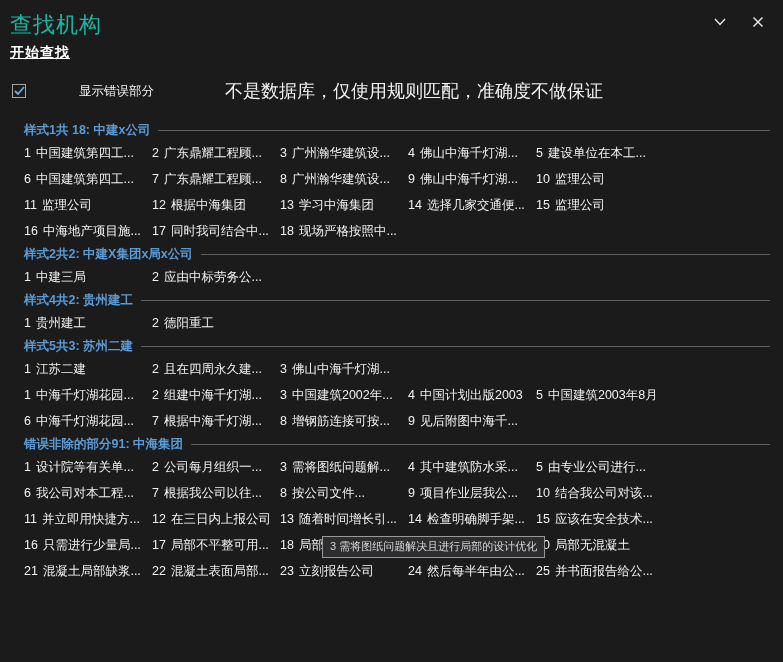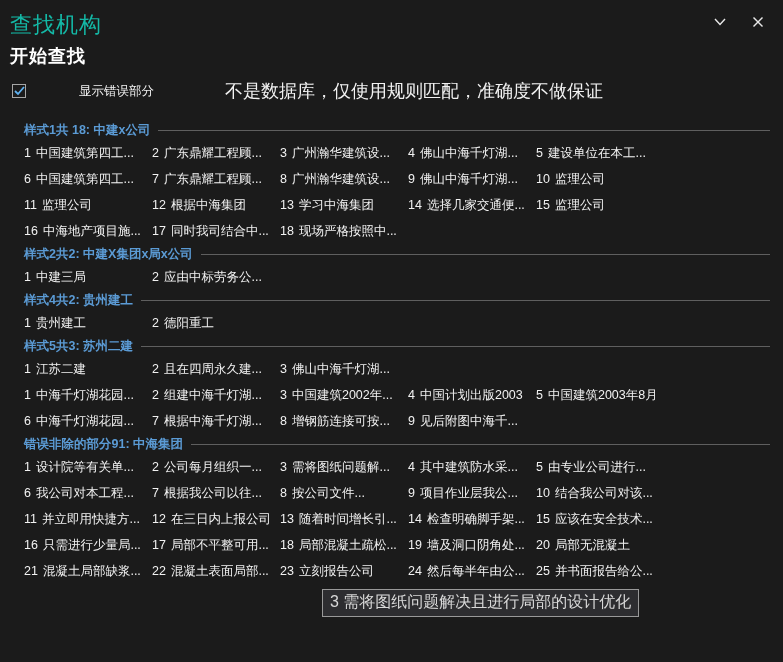--- a/index.html
+++ b/index.html
@@ -21,21 +21,21 @@
   .titlebar-buttons { position:absolute; top:8px; right:6px; display:flex; }
   .titlebar-btn {
     width:38px; height:28px;
     display:flex; align-items:center; justify-content:center;
     cursor:pointer;
   }
   .titlebar-btn svg { display:block; }
 
   
   .start-row { position:absolute; left:10px; top:44px; display:flex; align-items:baseline; }
-  .start-btn { font-size:18px; font-weight:700; color:#ffffff; letter-spacing:1px; cursor:pointer; }
+  .start-btn { font-size:14px; font-weight:700; color:#ffffff; letter-spacing:1px; cursor:pointer;text-decoration:underline; }
   .status { font-size:12px; color:var(--status-text,#f2f2f2); margin-left:14px; }
 
   
   .options-row { position:absolute; left:12px; top:79px; display:flex; align-items:center;gap:47px; }
   .checkbox {
     width:14px; height:14px;
     border:1px solid #a6a6a6;
     background:#1b1b1b;
     display:inline-flex; align-items:center; justify-content:center;
     cursor:pointer;
@@ -70,25 +70,25 @@
     font-size:12.5px;
     white-space:nowrap;
     overflow:visible;
     cursor:default;
   }
   .item .num { margin-right:5px; flex:0 0 auto; }
   .item .txt { flex:0 0 auto; }
 
   
   .tooltip {
-    position:absolute; left:322px; top:589px;
+    position:absolute; left:322px; top:536px;
     background: var(--tooltip-bg, #2d2d30);
     border:1px solid var(--tooltip-border, #999999);
     color:#d8d8d8;
-    font-size:16px;
+    font-size:11px;
     padding:2px 7px 3px;
     white-space:nowrap;
     z-index:5;
   }
 </style>
 </head>
 <body style="--background: #1b1b1b; --text: #f2f2f2; --status-text: #f2f2f2; --section-header: #5b9bd5; --divider: #5f5f5f; --check: #5fb2f2; --tooltip-bg: #2d2d30; --tooltip-border: #999999;">
 
 <div class="window-title">查找机构</div>
 <div class="titlebar-buttons">

